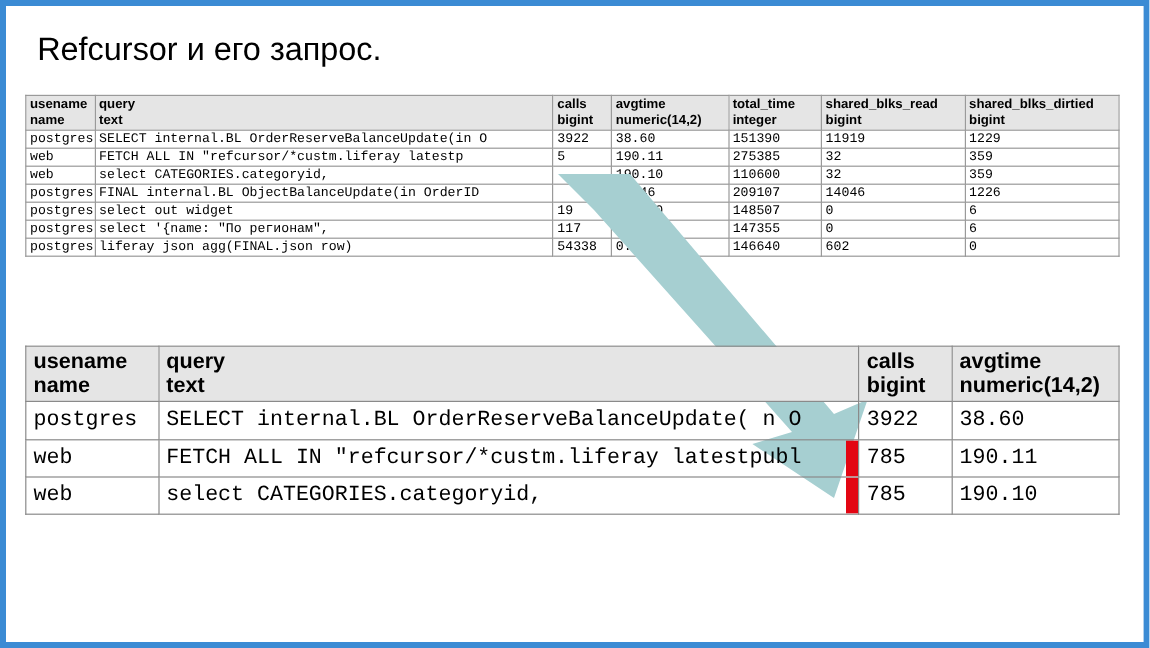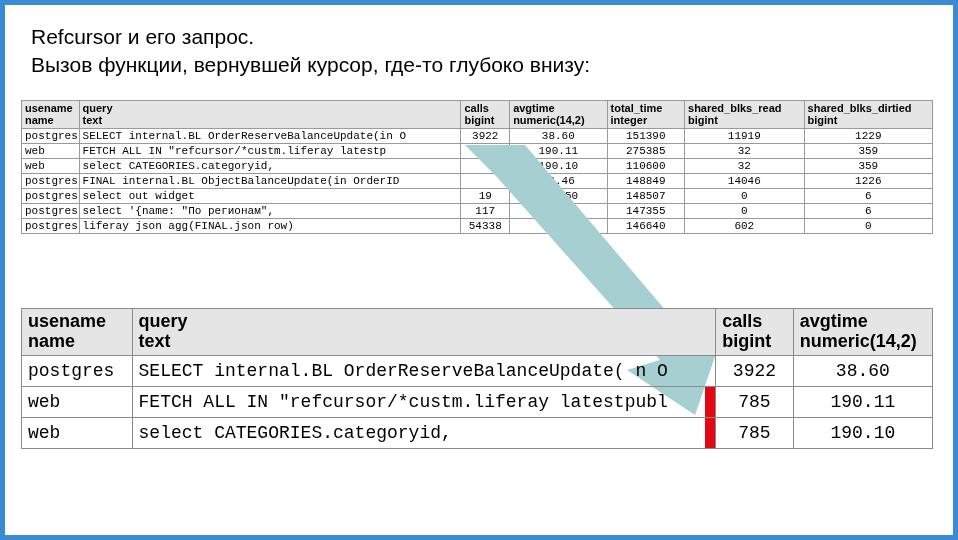--- a/index.html
+++ b/index.html
@@ -14,21 +14,21 @@
   }
   .frame {
     box-sizing: border-box;
     width: 958px;
     height: 540px;
     border: 5px solid #3b8bd4;
     background: #fff;
     position: relative;
   }
   .heading {
-    font-size: 21px;
+    font-size: 27px;
     color: #000;
     margin: 18px 0 0 26px;
     line-height: 1.35;
     font-weight: 400;
   }
   
   .tbl1-wrap {
     margin: 20px 0 0 16px;
     width: 912px;
   }
@@ -48,21 +48,21 @@
   }
   .tbl1 th {
     background: #e5e5e5;
     font-weight: bold;
     text-align: left;
     line-height: 1.15;
   }
   .tbl1 td.mono, .tbl2 td.mono {
     font-family: "Courier New", Courier, monospace;
   }
-  .num { text-align: center; }
+  .num { text-align: left; }
   
   .c1a { width: 52px; }
   .c1b { width: 345px; }
   .c1c { width: 44px; }
   .c1d { width: 88px; }
   .c1e { width: 70px; }
   .c1f { width: 108px; }
   .c1g { width: 116px; }
 
   
@@ -113,21 +113,20 @@
     height: 280px;
     pointer-events: none;
   }
 </style>
 </head>
 <body>
 <div class="frame">
 
 <div class="heading">
   <span>Refcursor и его запрос.</span><br>
-  <span>Вызов функции, вернувшей курсор, где-то глубоко внизу:</span>
 </div>
 
 <div class="tbl1-wrap">
 <table class="tbl1">
   <colgroup>
     <col class="c1a">
           <col class="c1b">
           <col class="c1c">
           <col class="c1d">
           <col class="c1e">
@@ -171,21 +170,21 @@
             <td class="mono num">190.10</td>
             <td class="mono num">110600</td>
             <td class="mono num">32</td>
             <td class="mono num">359</td>
           </tr>
     <tr>
             <td class="mono">postgres</td>
             <td class="mono">FINAL internal.BL ObjectBalanceUpdate(in OrderID</td>
             <td class="mono num"></td>
             <td class="mono num">46.46</td>
-            <td class="mono num">148849</td>
+            <td class="mono num">209107</td>
             <td class="mono num">14046</td>
             <td class="mono num">1226</td>
           </tr>
     <tr>
             <td class="mono">postgres</td>
             <td class="mono">select out widget</td>
             <td class="mono num">19</td>
             <td class="mono num">765.50</td>
             <td class="mono num">148507</td>
             <td class="mono num">0</td>

